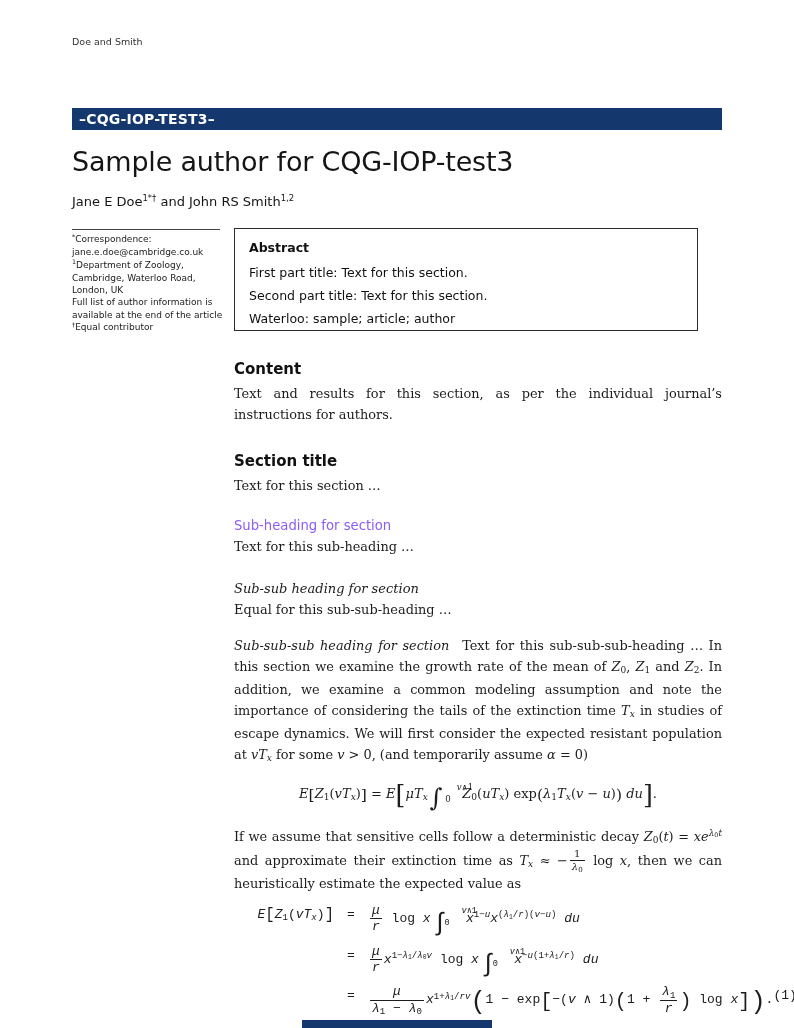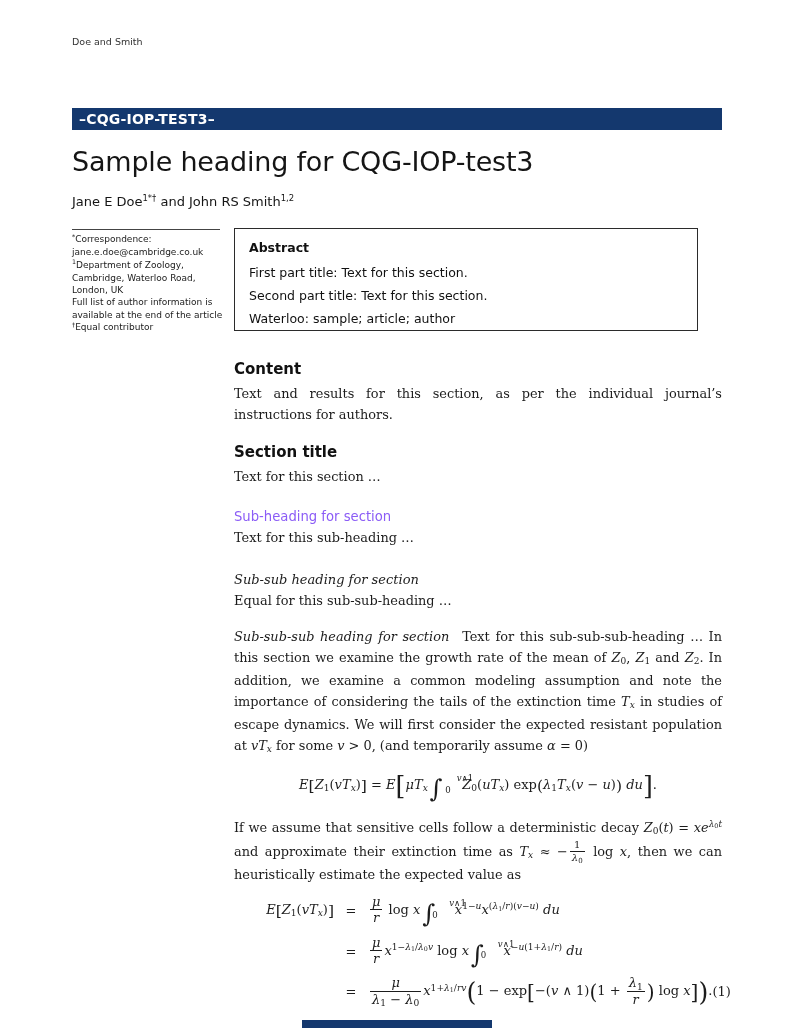--- a/index.html
+++ b/index.html
@@ -40,31 +40,31 @@
     font-family:"DejaVu Sans", sans-serif; font-size:12.5px; color:#111;
   }
   .abstract .ah { font-weight:700; margin-bottom:10px; }
   .abstract .ai { margin-bottom:8px; }
   .abstract .al { font-weight:400; }
   .main {
     position:absolute; left:234px; top:360px; width:488px;
     font-size:12.9px; line-height:21px;
   }
   .main h2 { font-family:"DejaVu Sans", sans-serif; font-size:15px; line-height:18px; color:#111; margin:0 0 5px 0; }
-  .main h2.gap { margin-top:18px; }
+  .main h2.gap { margin-top:27px; }
   .main h3 { font-family:"DejaVu Sans", sans-serif; font-weight:400; font-size:13.2px; line-height:17px; color:#8b5cf6; margin:21px 0 2px 0; }
   .main h4 { font-family:"DejaVu Serif", serif; font-weight:400; font-style:italic; font-size:13px; line-height:17px; margin:23px 0 2px 0; }
   .main p { margin:0 0 14px 0; }
   .main p.just { text-align:justify; margin-top:15px; margin-bottom:0; }
   
   sup { font-size:0.7em; vertical-align:baseline; position:relative; top:-0.55em; }
   sub { font-size:0.7em; vertical-align:baseline; position:relative; top:0.25em; }
   .eqa { text-align:center; margin:16px 0 15px 0; white-space:nowrap; font-size:13px; }
   .eqb { margin-top:10px; position:relative; font-size:13px; }
-  .eqrow { display:flex; align-items:center; margin:9px 0; white-space:nowrap; }
+  .eqrow { display:flex; margin:9px 0; white-space:nowrap;font-family:Liberation Mono, monospace; }
   .lhs { width:100px; text-align:right; flex:0 0 auto; }
   .rel { width:34px; text-align:center; flex:0 0 auto; }
   .eqnum { margin-left:auto; padding-right:6px; }
   .fr { display:inline-block; text-align:center; vertical-align:-0.65em; line-height:1.05; margin:0 2px; }
   .fr .a { display:block; border-bottom:1px solid #1c1c1c; padding:0 2px 1px; }
   .fr .b { display:block; padding:1px 2px 0; }
   .frs { font-size:0.78em; vertical-align:-0.55em; }
   .igs { font-size:1.9em; font-style:normal; vertical-align:-0.32em; line-height:1; margin-left:2px; }
   .igl { display:inline-flex; flex-direction:column; justify-content:space-between; height:2.35em;
          vertical-align:middle; font-size:0.66em; line-height:1; margin:0 4px 0 -1px; position:relative; top:-0.15em; }
@@ -80,21 +80,21 @@
 <body>
 
 <div class="page">
 
   <div class="running-head">Doe and Smith</div>
 
   <div class="banner">
     <span>–CQG-IOP-TEST3–</span>
   </div>
 
-  <h1 class="title">Sample heading for CQG-IOP-test3</h1>
+  <h1 class="title">Sample author for CQG-IOP-test3</h1>
   <div class="authors">Jane E Doe<sup>1*†</sup> and John RS Smith<sup>1,2</sup></div>
 
   <div class="fnrule"></div>
   <div class="sidebar">
     <div><sup>*</sup>Correspondence:</div>
     <div>jane.e.doe@cambridge.co.uk</div>
     <div><sup>1</sup>Department of Zoology,</div>
     <div>Cambridge, Waterloo Road,</div>
     <div>London, UK</div>
     <div>Full list of author information is</div>

